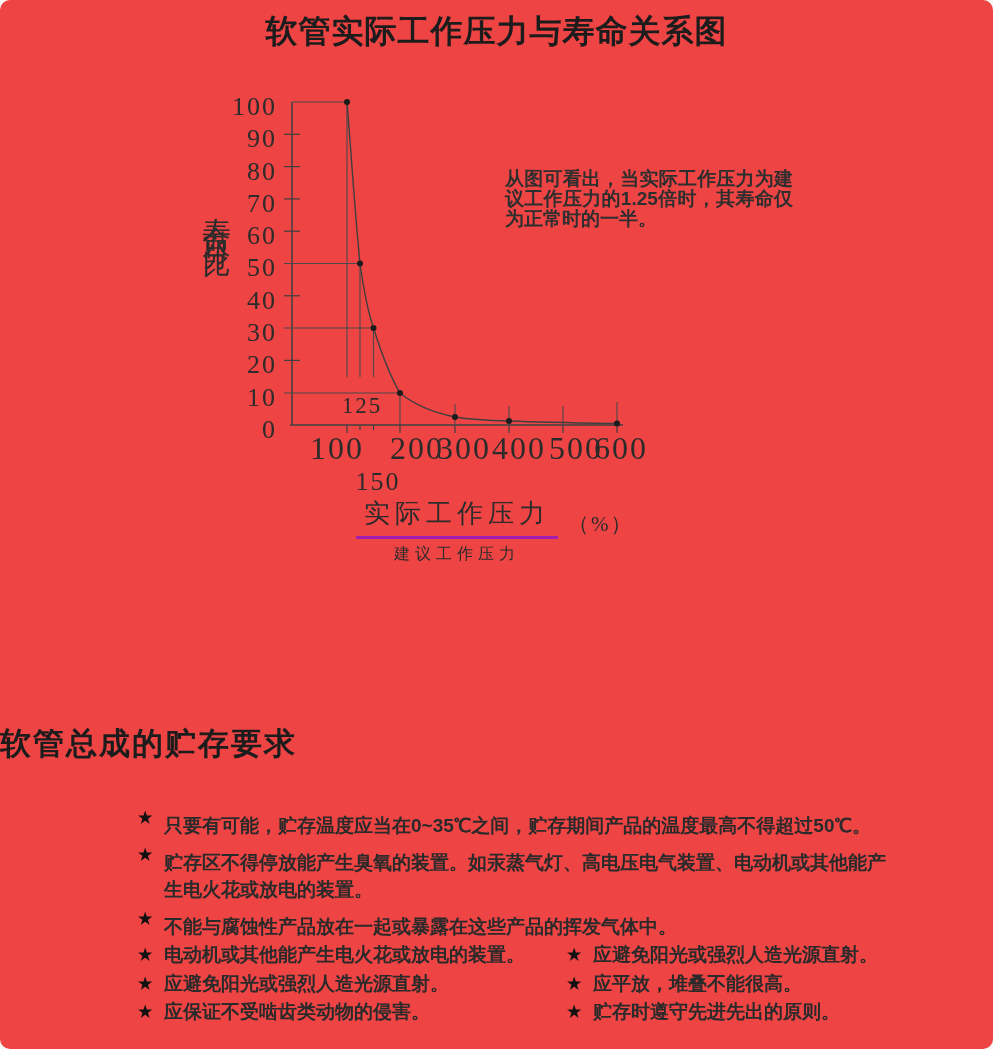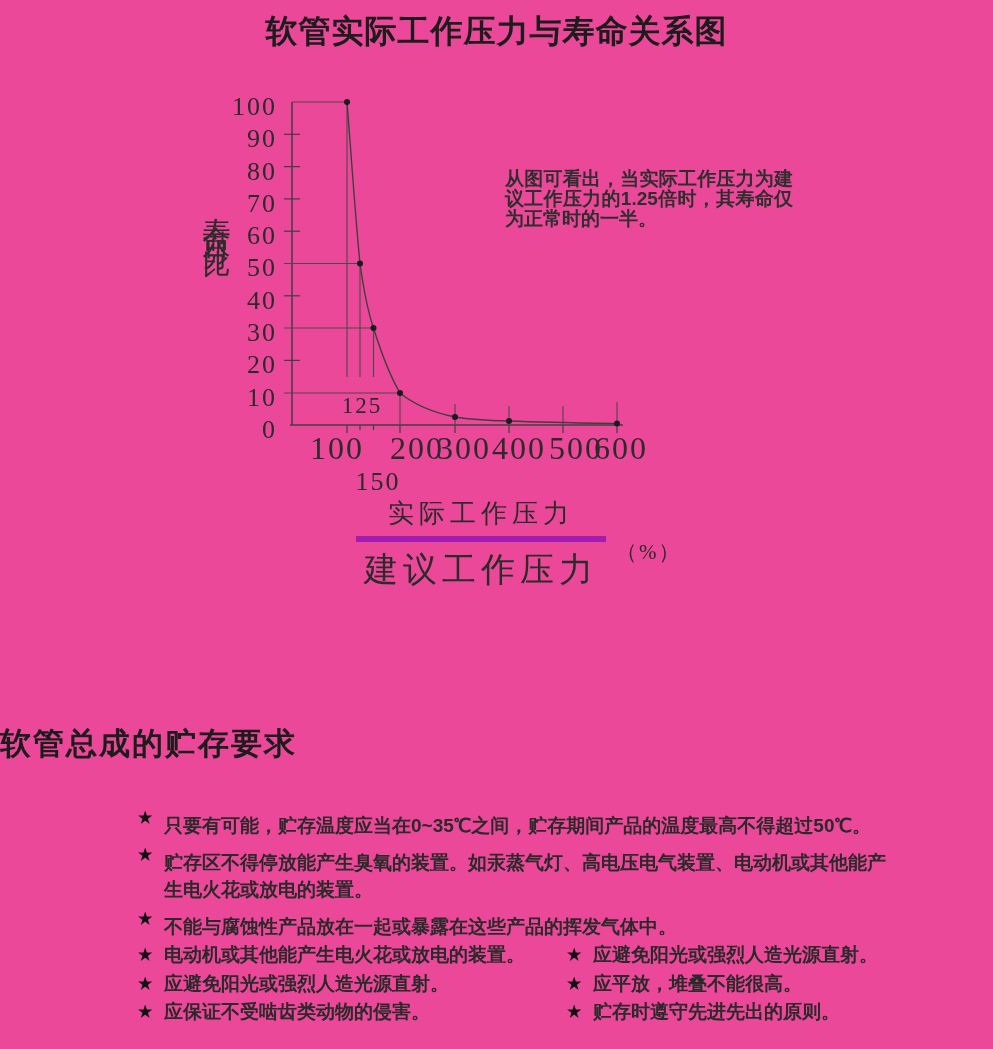--- a/index.html
+++ b/index.html
@@ -1,47 +1,48 @@
 <!DOCTYPE html>
 <html><head>
 <meta charset="utf-8">
 <style>
   * { margin:0; padding:0; box-sizing:border-box; }
   html,body { background:#f5f5f4; }
   .page {
-    position:relative; width:993px; height:1049px; background:#ec4899;
+    position:relative; width:993px; height:1049px; background:#ef4444;
     font-family:"Liberation Sans", sans-serif; color:#222; overflow:hidden;
     margin:0 auto;
+    border-radius:10px;
   }
   .main-title {
     position:absolute; top:10px; left:0; width:100%;
     text-align:center; font-size:32px; font-weight:bold; color:#1c1c1c;
     letter-spacing:1px;
   }
   .chart-svg { position:absolute; top:0; left:0; }
   .y-axis-title {
     position:absolute; left:197px; top:196px;
     writing-mode:vertical-rl; text-orientation:upright;
     font-family:"Liberation Serif", serif; font-size:28px; color:#2b2b2b;
     letter-spacing:8px;
   }
   .chart-annotation {
     position:absolute; left:505px; top:169px; width:288px;
     font-size:19px; line-height:20px; font-weight:700; color:#2e2e2e;
     text-align:justify;
   }
   .fraction-wrap {
     position:absolute; left:356px; top:496px;
-    display:flex; align-items:center;
+    display:flex; 
     font-family:"Liberation Serif", serif; color:#2b2b2b;
   }
   .fraction { display:inline-block; text-align:center; }
   .fraction .num { font-size:26px; letter-spacing:5px; padding:0 8px 5px 8px; }
-  .fraction .den { font-size:34px; letter-spacing:5px; padding:5px 8px 0 8px;
-                   border-top:6px solid #a21caf; }
+  .fraction .den { font-size:16px; letter-spacing:5px; padding:5px 8px 0 8px;
+                   border-top:3px solid #a21caf; }
   .fraction-unit { font-size:21px; margin-left:10px; margin-top:14px; letter-spacing:2px; }
   .storage-title {
     position:absolute; top:723px; left:0; width:100%;
     text-align:left; font-size:31px; font-weight:bold; color:#1c1c1c;
     letter-spacing:2px;
   }
   .storage-list {
     position:absolute; left:138px; top:804px; width:752px;
     font-size:19px; line-height:27.5px; font-weight:600; color:#2a2a2a;
   }

